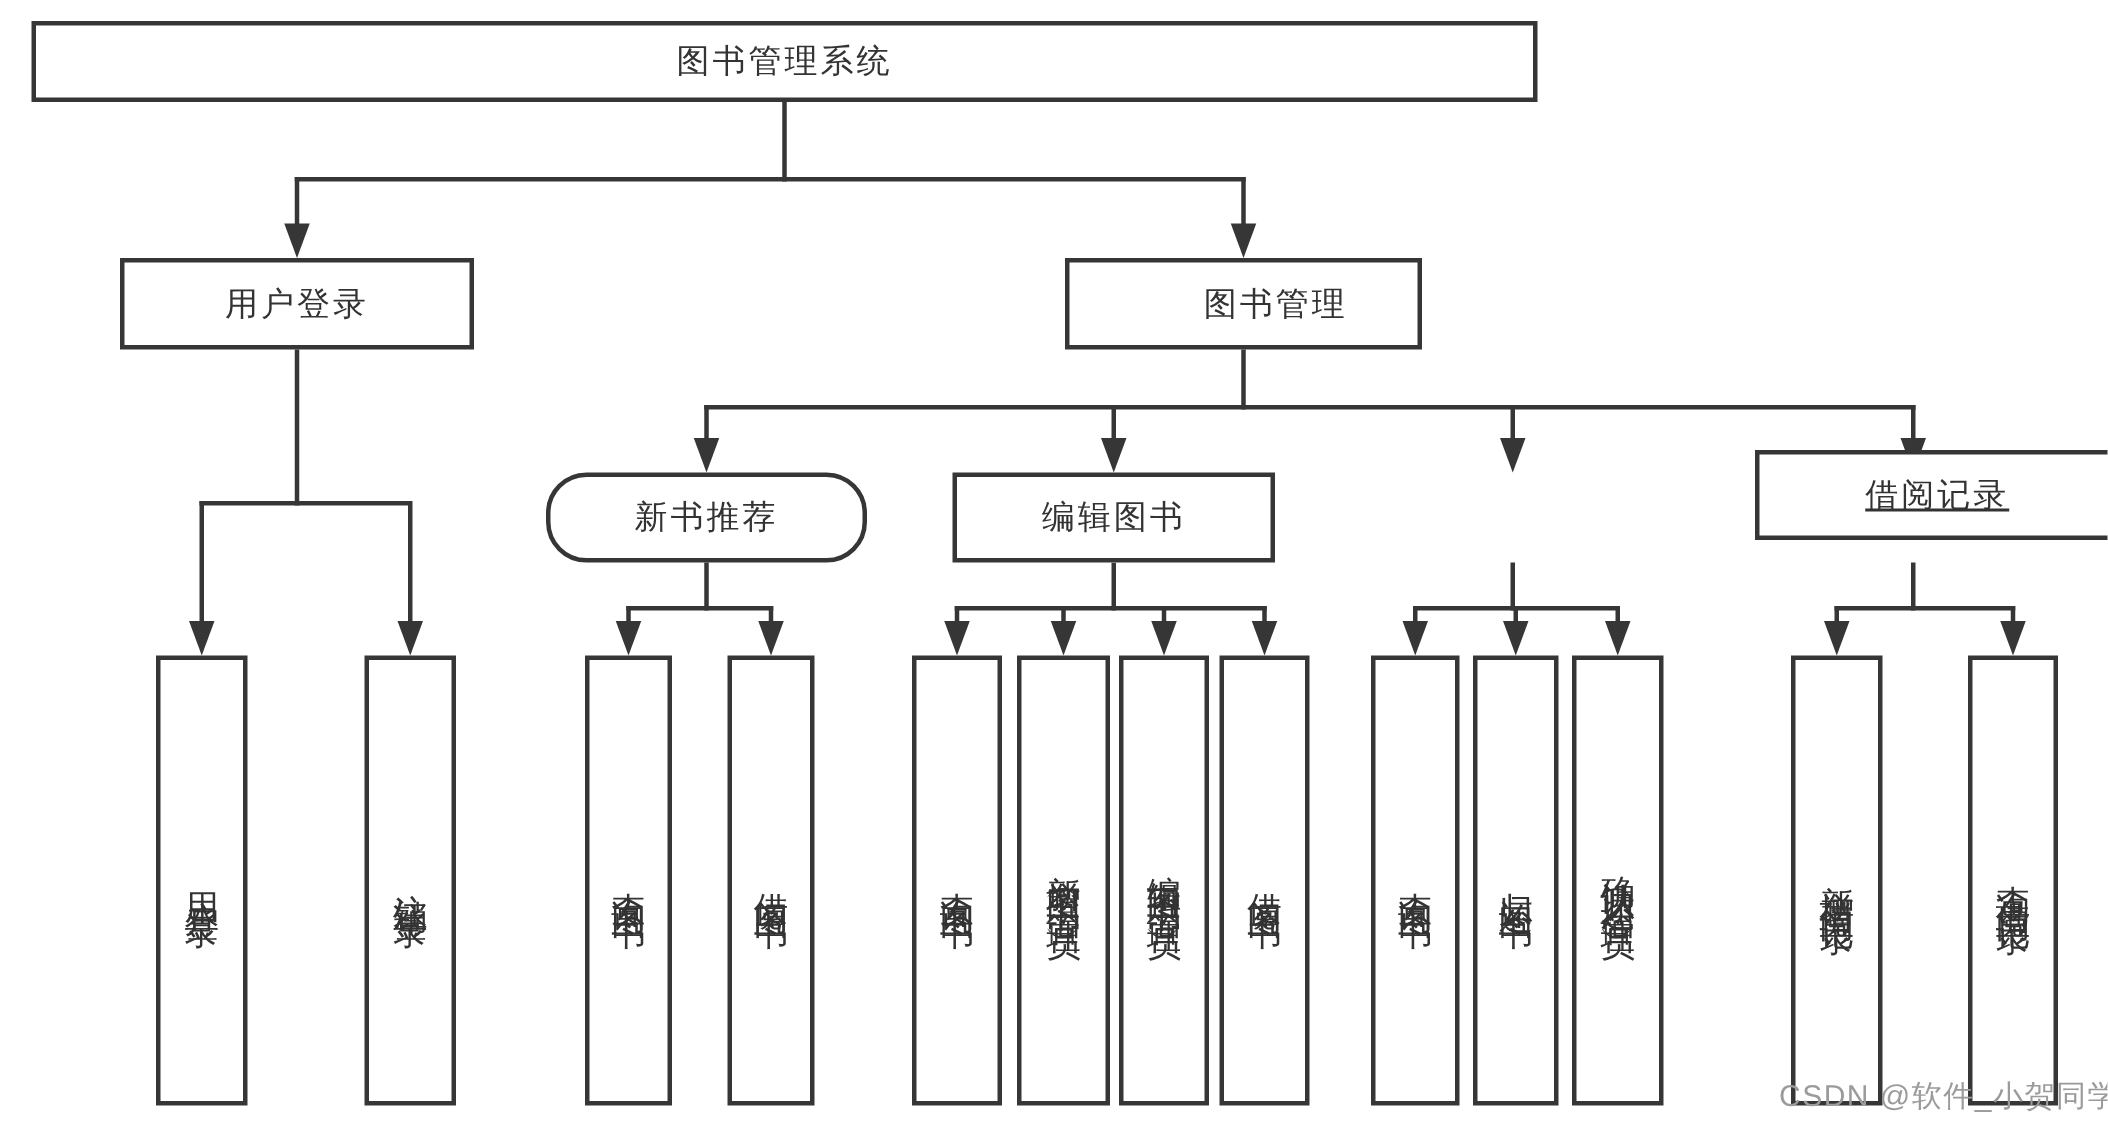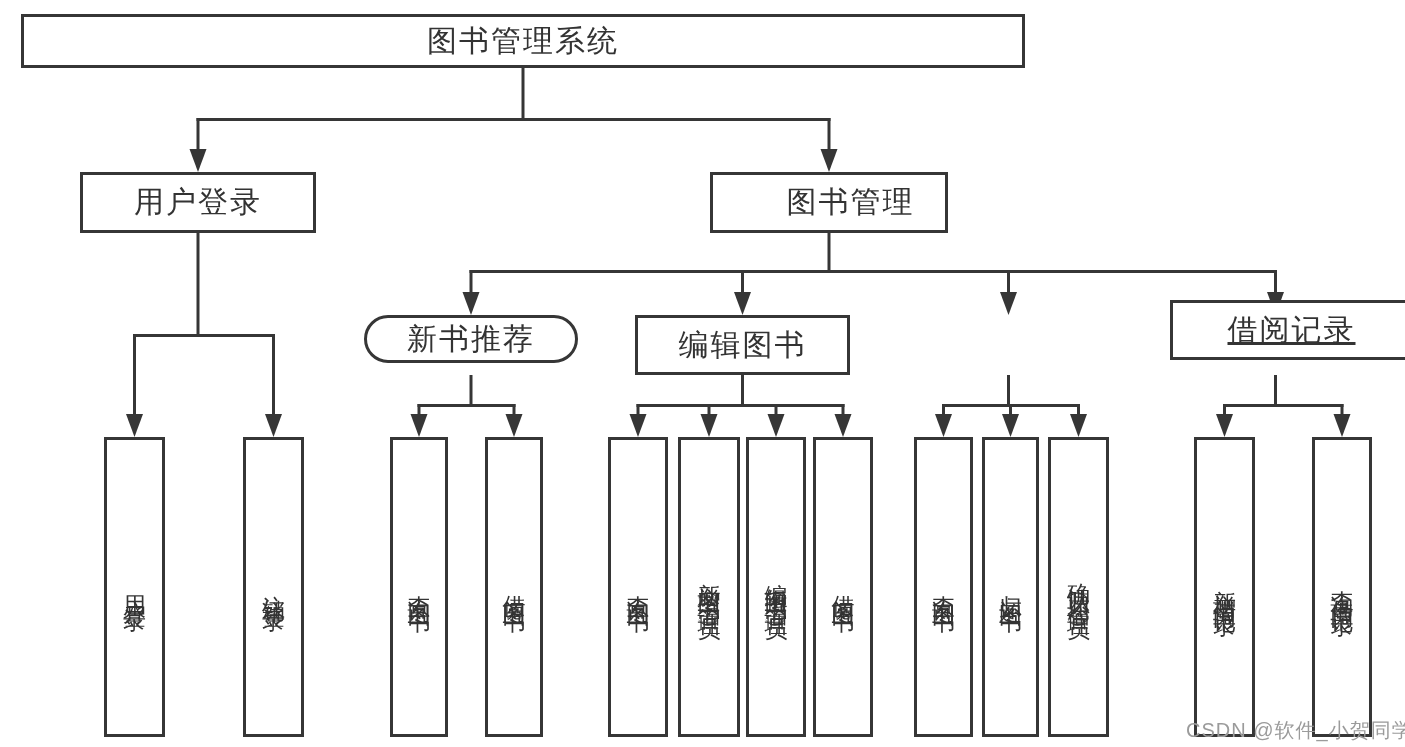--- a/index.html
+++ b/index.html
@@ -28,21 +28,21 @@
   }
   .node{
     position:absolute;
     box-sizing:border-box;
     border:3px solid var(--line);
     background:var(--background);
     display:flex;
     align-items:center;
     justify-content:center;
     color:var(--text);
-    font-size:30px;
+    font-size:22px;
     letter-spacing:2px;
     white-space:nowrap;
   }
   .vnode{
     position:absolute;
     box-sizing:border-box;
     border:3px solid var(--line);
     background:var(--background);
     display:flex;
     align-items:center;
@@ -138,21 +138,21 @@
     <span>图书管理系统</span>
   </div>
 
   <div class="node" style="left:80px;top:172px;width:236px;height:61px;">
     <span>用户登录</span>
   </div>
   <div class="node" style="left:710px;top:172px;width:238px;height:61px;padding-left:43px;">
     <span>图书管理</span>
   </div>
 
-  <div class="node" style="left:364px;top:315px;width:214px;height:48px;border-radius:27px;">
+  <div class="node" style="left:364px;top:315px;width:214px;height:60px;border-radius:27px;">
     <span>新书推荐</span>
   </div>
   <div class="node" style="left:635px;top:315px;width:215px;height:60px;">
     <span>编辑图书</span>
   </div>
   <div class="node" style="left:1170px;top:300px;width:243px;height:60px;text-decoration:underline;">
     <span>借阅记录</span>
   </div>
 
   <div class="vnode" style="left:104px;top:437px;width:61px;height:300px;">

